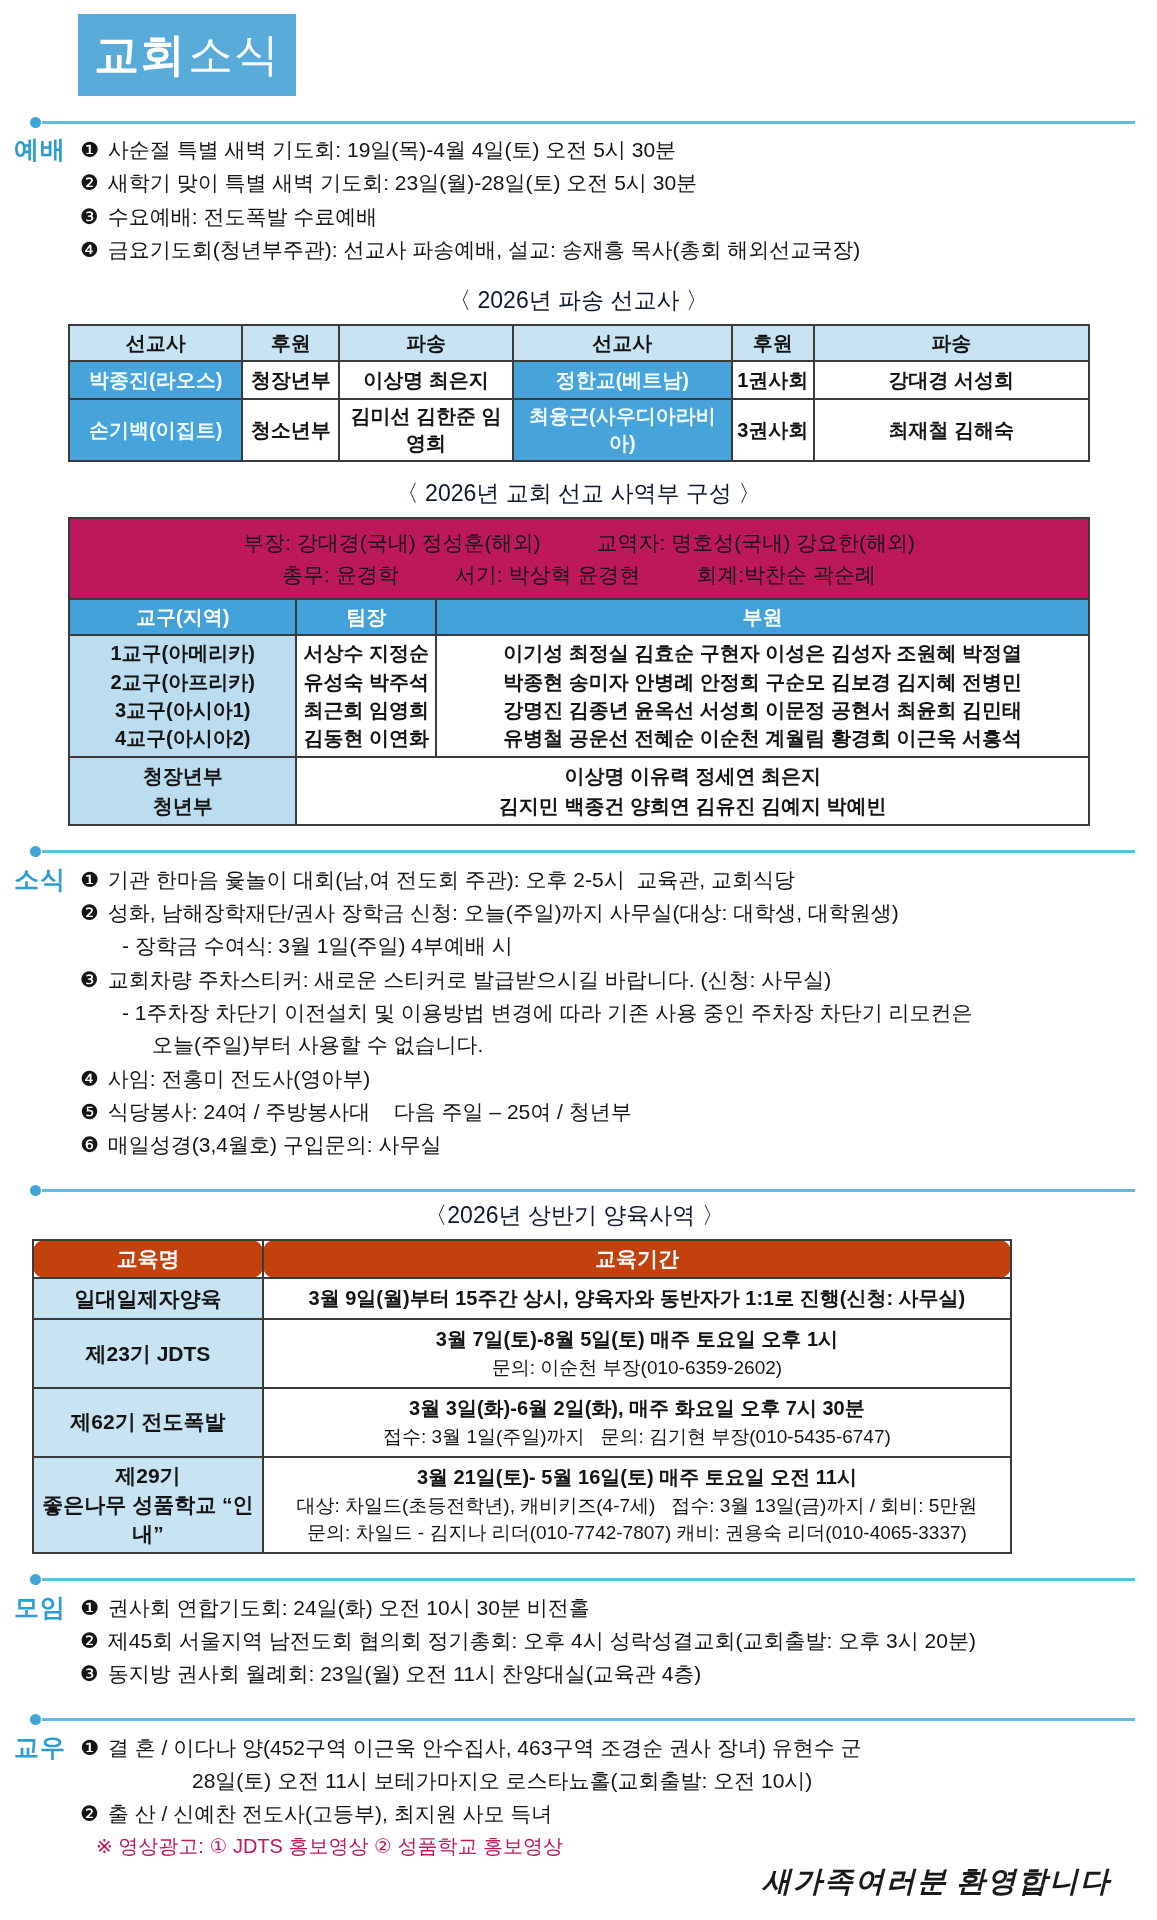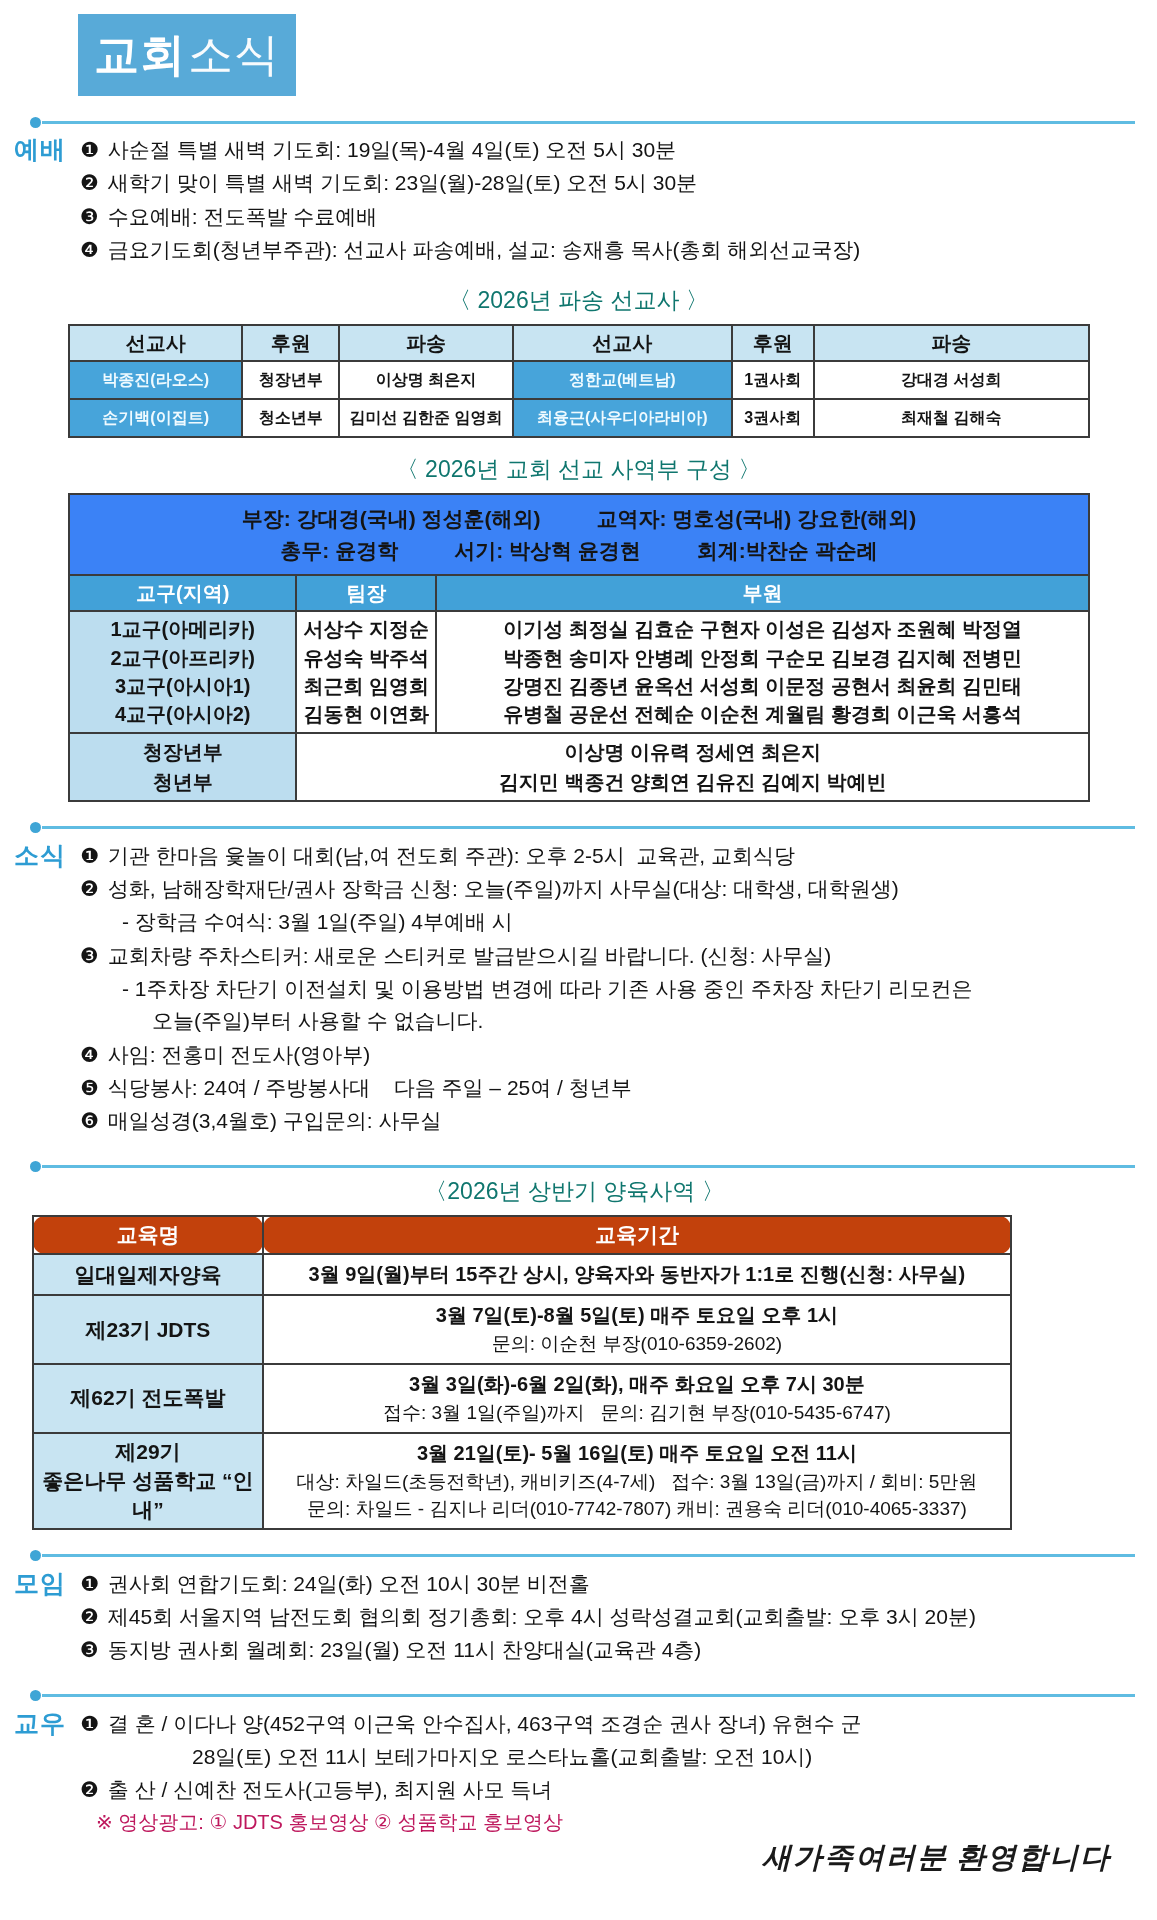--- a/index.html
+++ b/index.html
@@ -21,34 +21,34 @@
   .sec-label{flex:0 0 66px;font-size:25px;font-weight:bold;color:#2D9CD3;padding-top:3px;letter-spacing:1px;}
   .sec-body{flex:1;min-width:0;}
 
   .item{display:flex;gap:9px;font-size:21px;line-height:1.3;margin:6px 0;}
   .marker{flex:0 0 auto;}
   .itext{white-space:pre-wrap;}
   .subline{font-size:21px;line-height:1.3;margin:5px 0 5px 42px;white-space:pre-wrap;}
   .subline2{font-size:21px;line-height:1.3;margin:5px 0 5px 72px;white-space:pre-wrap;}
   .subindent{font-size:21px;line-height:1.3;margin:5px 0 5px 112px;white-space:pre-wrap;}
 
-  .t-title{text-align:center;font-size:23px;color:#0f766e;margin:16px 40px 8px 40px;}
+  .t-title{text-align:center;font-size:23px;color:#0f172a;margin:16px 40px 8px 40px;}
 
   table{border-collapse:collapse;table-layout:fixed;}
   th,td{border:2px solid #3b3b3b;text-align:center;padding:3px 4px;overflow:hidden;}
 
   
   .mis-table{width:1022px;margin:4px 0 0 68px;}
   .mis-table th{background:#C8E4F2;font-size:20px;font-weight:bold;height:28px;}
-  .mis-table td{font-size:16px;font-weight:bold;height:30px;}
+  .mis-table td{font-size:20px;font-weight:bold;height:30px;}
   .mis-name{background:#47A4DA;color:#EFFAFF;}
 
   
   .min-table{width:1022px;margin:4px 0 0 68px;}
-  .min-top{background:#3b82f6;font-weight:bold;font-size:21px;padding:8px 4px;}
+  .min-top{background:#be185d;font-weight:normal;font-size:21px;padding:8px 4px;}
   .min-top .lrow{display:flex;justify-content:center;gap:56px;line-height:1.5;}
   .min-table th{background:#42A1D8;color:#fff;font-size:20px;font-weight:bold;height:28px;}
   .min-left{background:#BCDDEF;font-weight:bold;font-size:20px;}
   .min-cell{font-weight:bold;font-size:20px;}
   .min-cell div,.min-left div{line-height:1.42;}
   .min-youth div{line-height:1.5;}
 
   
   .edu-table{width:980px;margin:6px 0 0 88px;}
   .edu-table th{background:#c2410c;color:#fff;font-size:21px;font-weight:bold;height:30px;border-radius:12px;}

